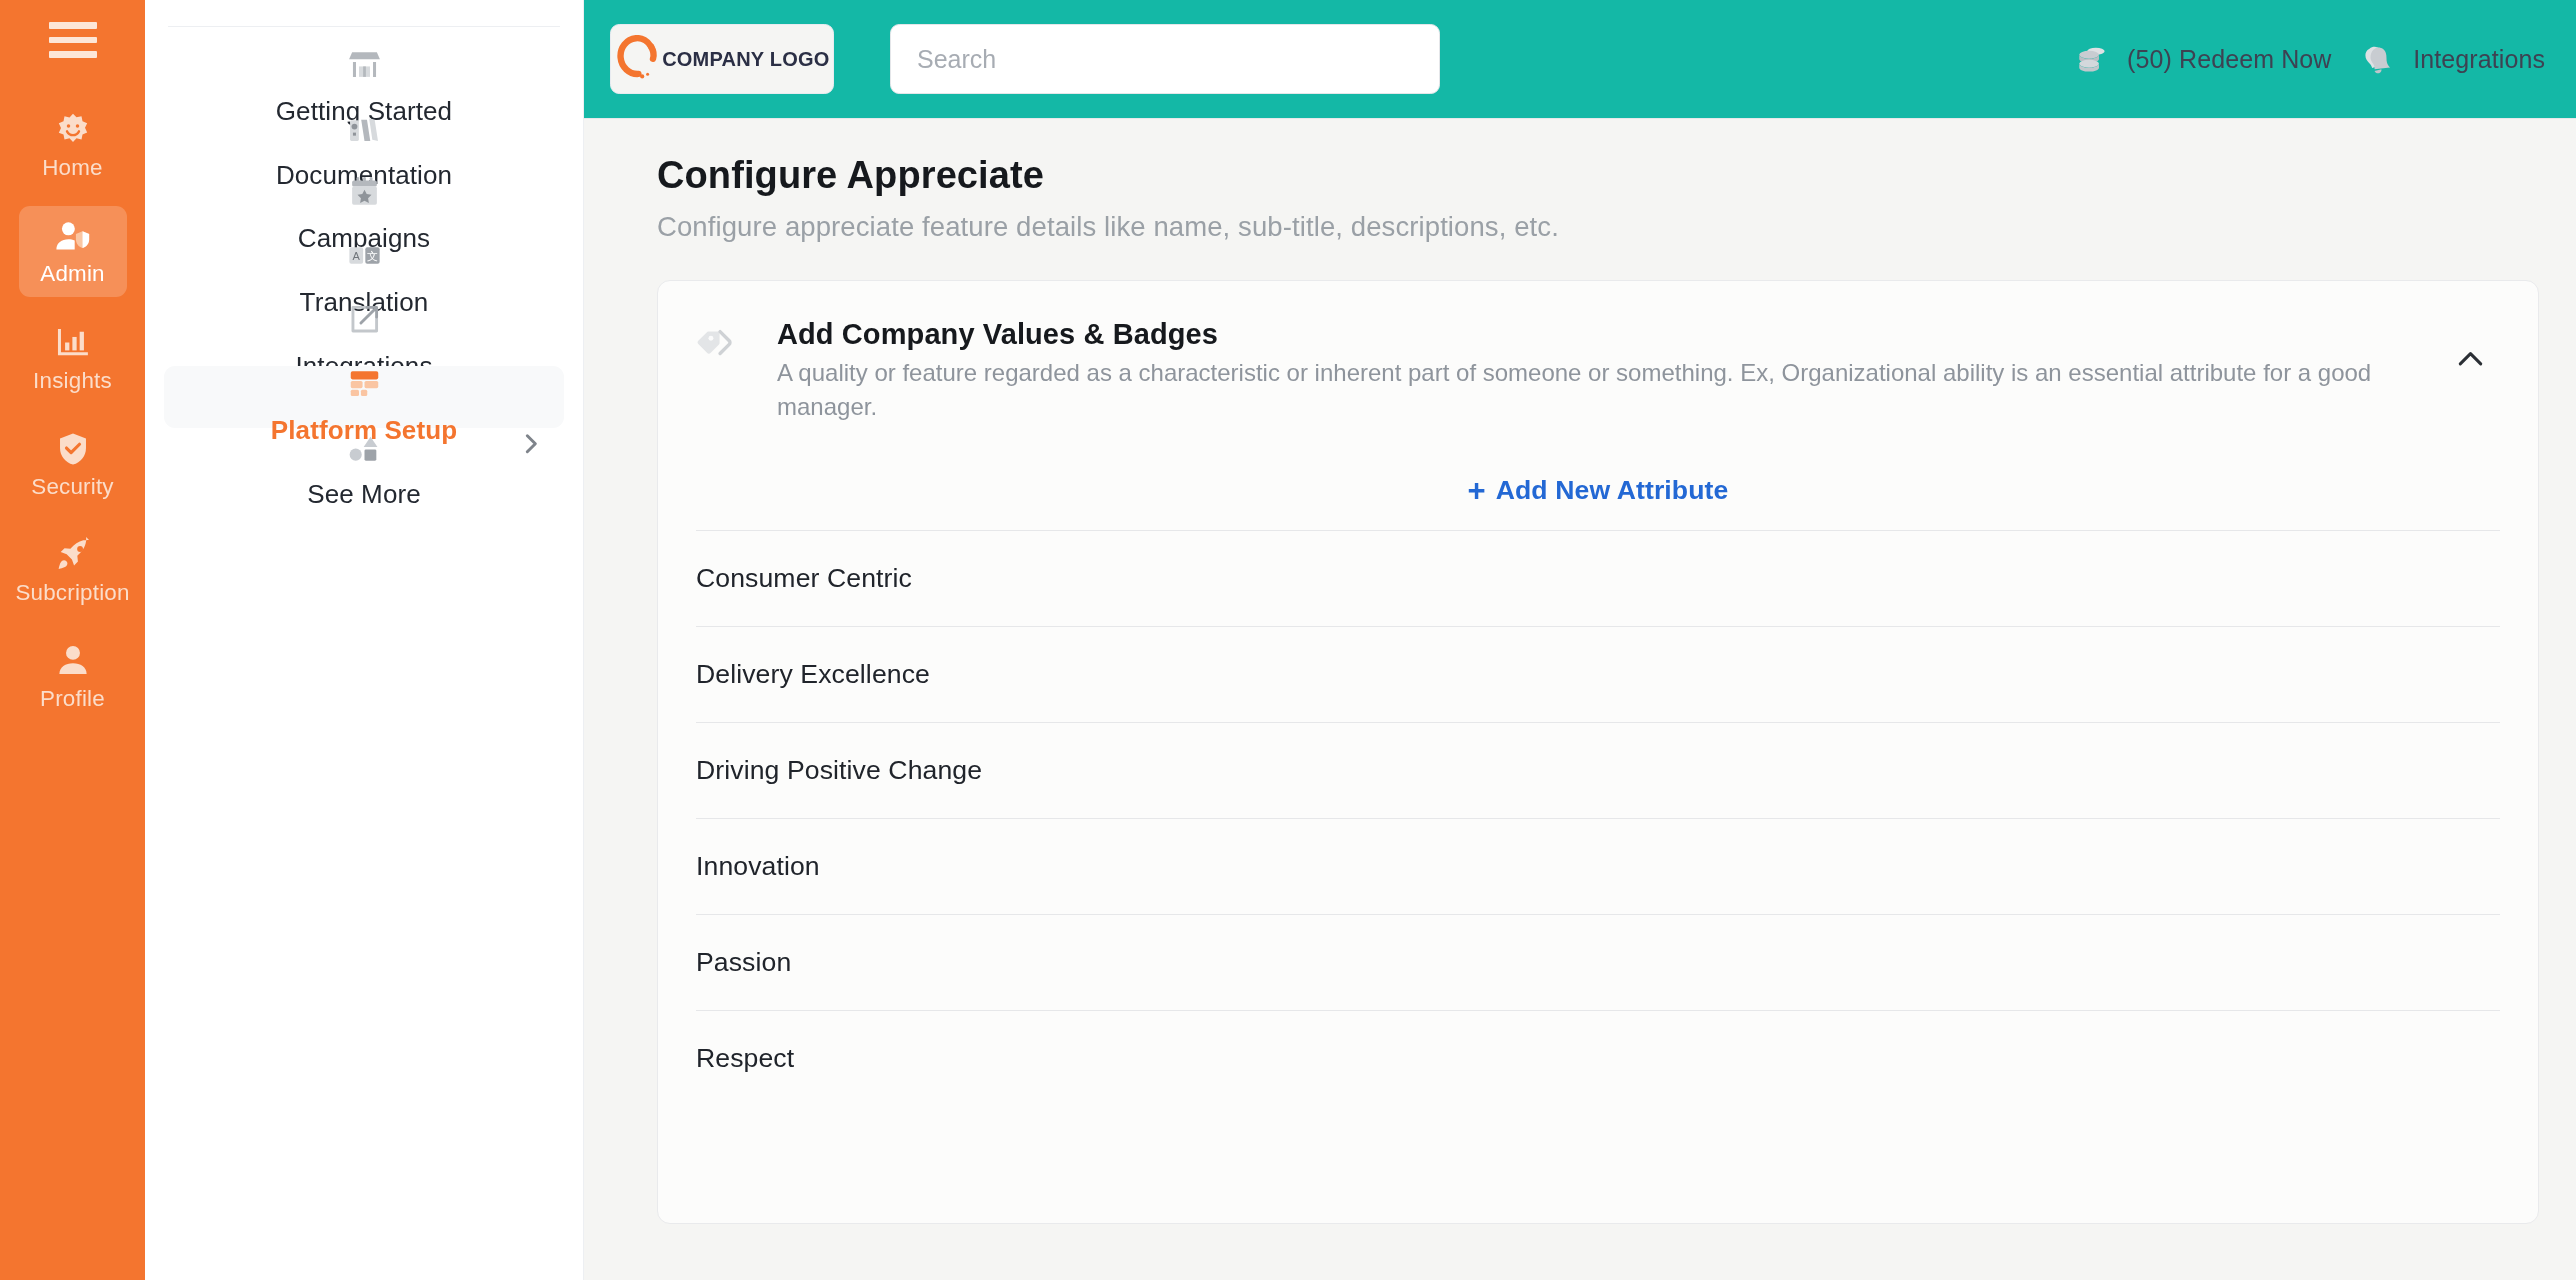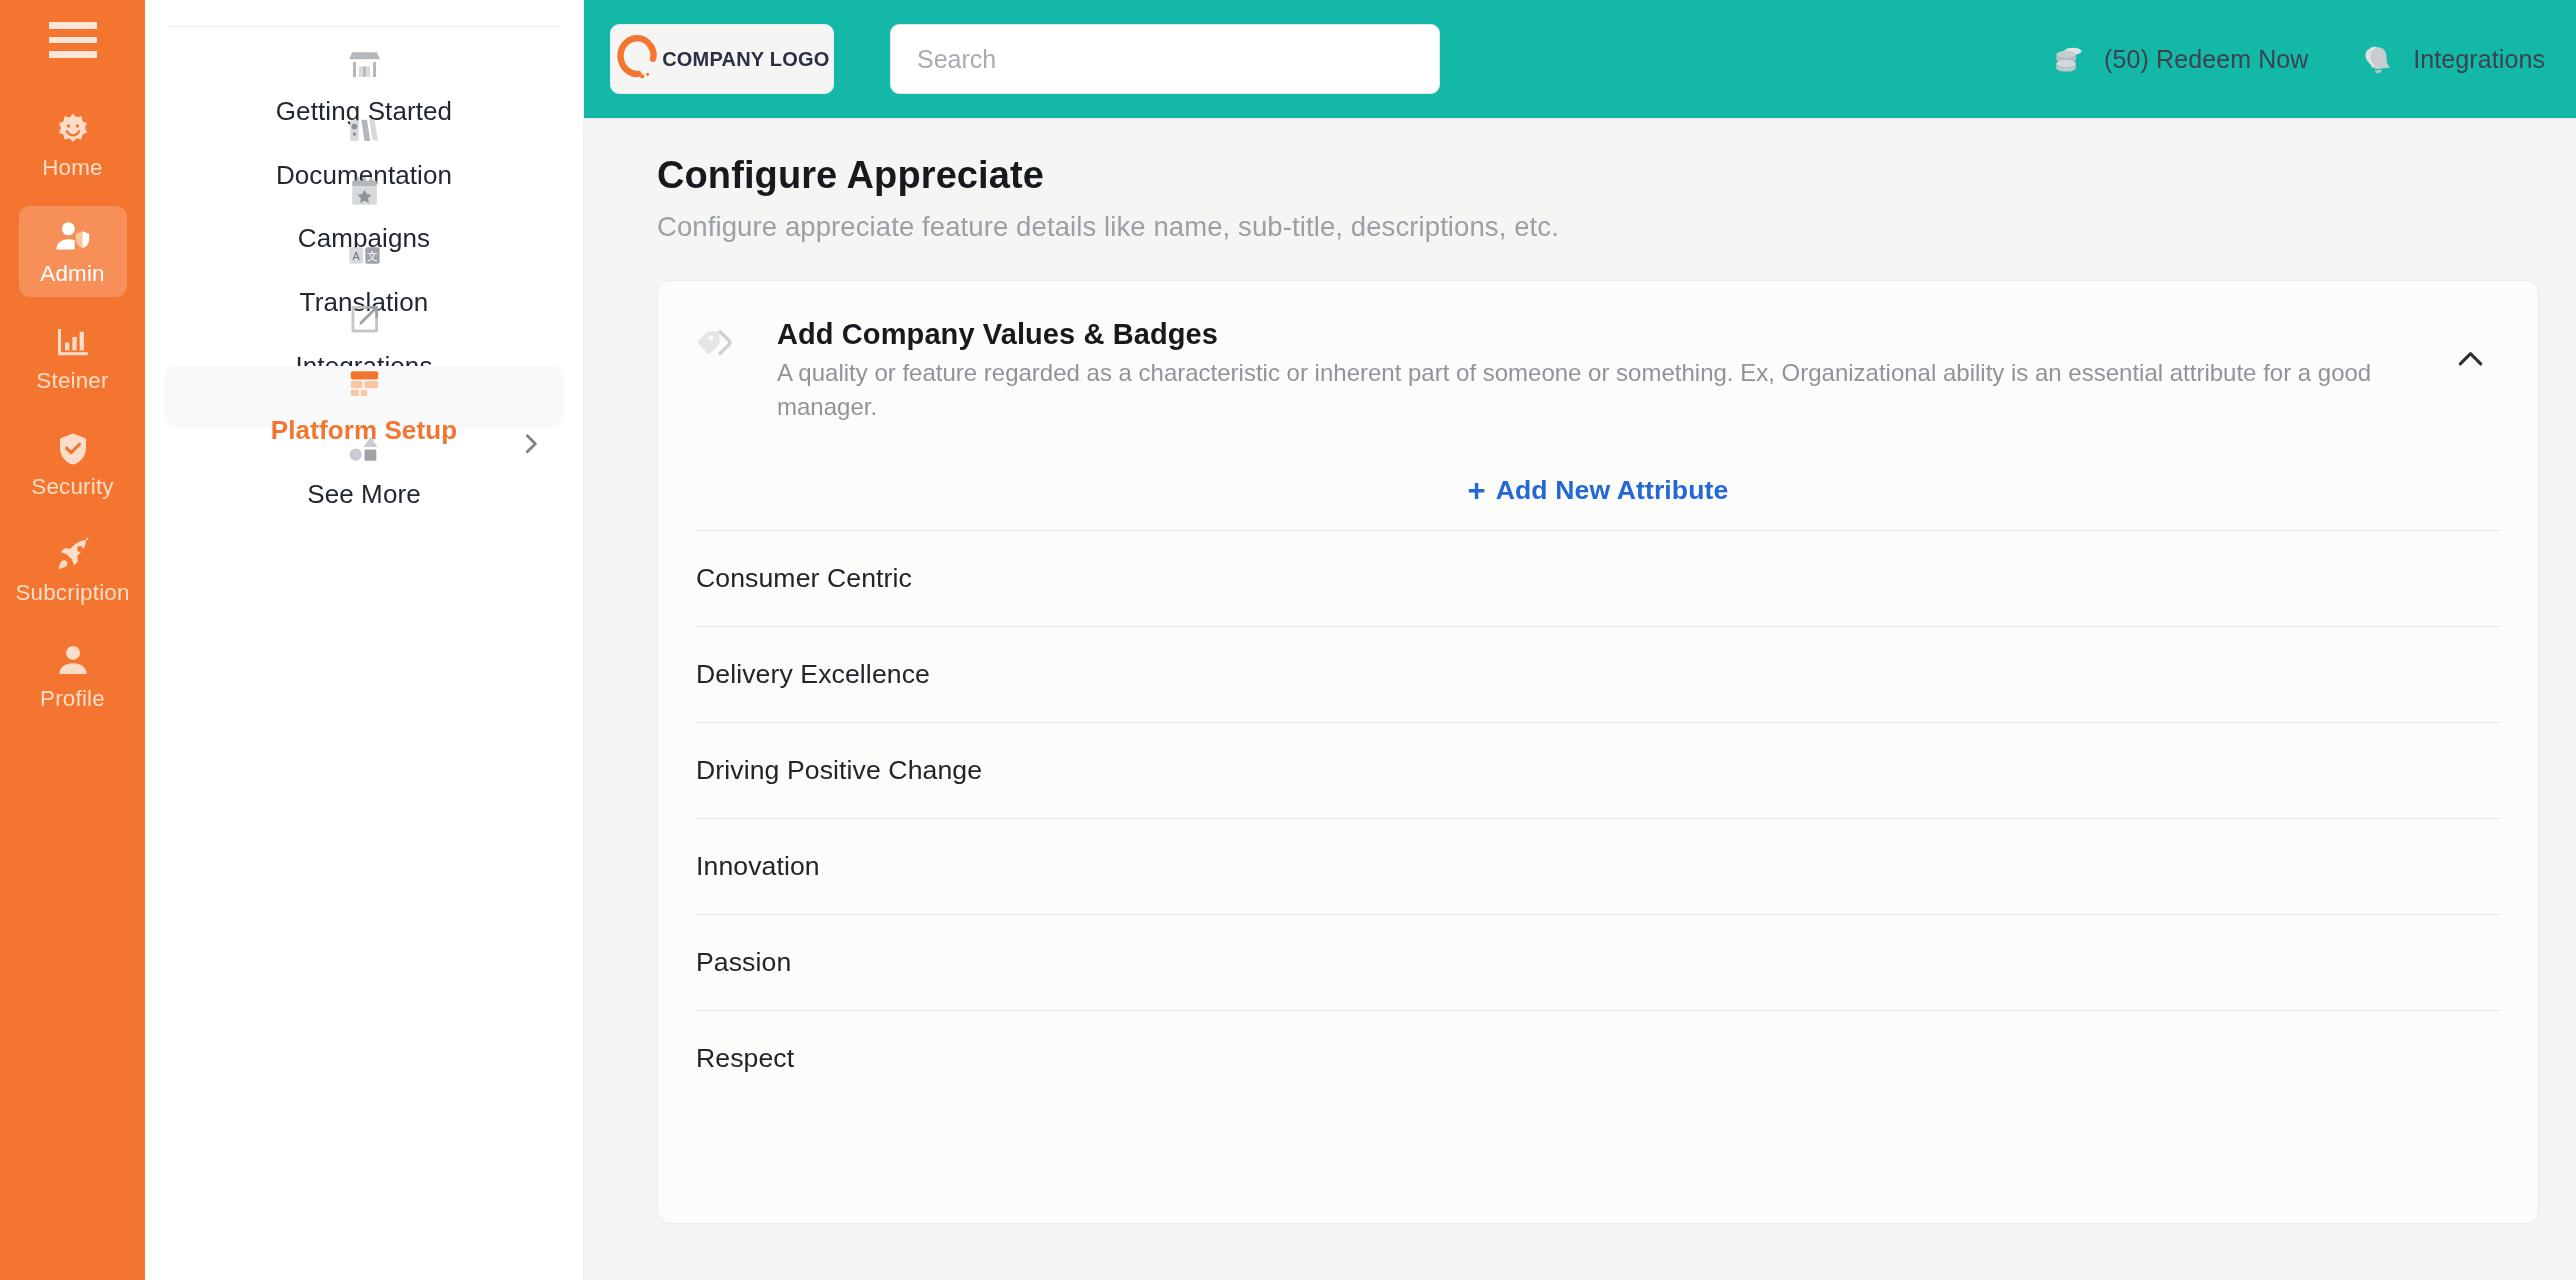--- a/index.html
+++ b/index.html
@@ -68,21 +68,21 @@
   }
   .logo-mark { width: 44px; height: 48px; display: block; }
   .logo-text { font-size: 20px; font-weight: 700; color: #2b2f45; letter-spacing: 0.2px; }
   .searchwrap { margin-left: 56px; }
   .search {
     width: 550px; height: 70px; border: 0.9px solid #E4E6E9; border-radius: 9.2px; background: #ffffff;
     font-size: 25px; color: #2b2f45; padding: 0 26px; font-family: "Liberation Sans", sans-serif;
     outline: none;
   }
   .search::placeholder { color: #A7ACB3; }
-  .top-right { margin-left: auto; display: flex; align-items: flex-start; gap: 50px; }
+  .top-right { margin-left: auto; display: flex; align-items: flex-start; gap: 27px; }
   .top-action { display: flex; align-items: center; gap: 14.7px; cursor: pointer; }
   .top-action .t-label { font-size: 25px; color: #3d4252; letter-spacing: 0.1px; }
   .t-ico { width: 40px; height: 37px; display: flex; align-items: center; justify-content: center; }
 
   
   .content { flex: 1 1 auto; padding: 35px 37px 0 73px; overflow: hidden; }
   .page-title { font-size: 38px; font-weight: 700; color: #16191d; letter-spacing: 0.1px; }
   .page-sub { margin-top: 13.7px; font-size: 27.5px; color: #9AA0A6; letter-spacing: 0.1px; }
 
   .card {
@@ -143,21 +143,21 @@
 
     <div class="rail-item">
       <span class="rail-ico">
         <svg width="38" height="37" viewBox="0 0 24 22" fill="#FBDDCA">
           <path d="M2.5 2.5h1.9v14.6h17v2H2.5z"></path>
           <rect x="7" y="11" width="2.7" height="5"></rect>
           <rect x="11.6" y="7.5" width="2.7" height="8.5"></rect>
           <rect x="16.2" y="4.2" width="2.7" height="11.8"></rect>
         </svg>
       </span>
-      <span class="rail-label">Steiner</span>
+      <span class="rail-label">Insights</span>
     </div>
 
     <div class="rail-item">
       <span class="rail-ico">
         <svg width="38" height="38" viewBox="0 0 24 24" fill="#FBDDCA">
           <path d="M12 2.2l8.2 3.2v5.9c0 5-3.4 9.2-8.2 10.5-4.8-1.3-8.2-5.5-8.2-10.5V5.4L12 2.2z"></path>
           <path d="M7.9 11.4l2.9 2.9 5.3-5.3" stroke="#F4752F" stroke-width="2" fill="none" stroke-linecap="round" stroke-linejoin="round"></path>
         </svg>
       </span>
       <span class="rail-label">Security</span>

